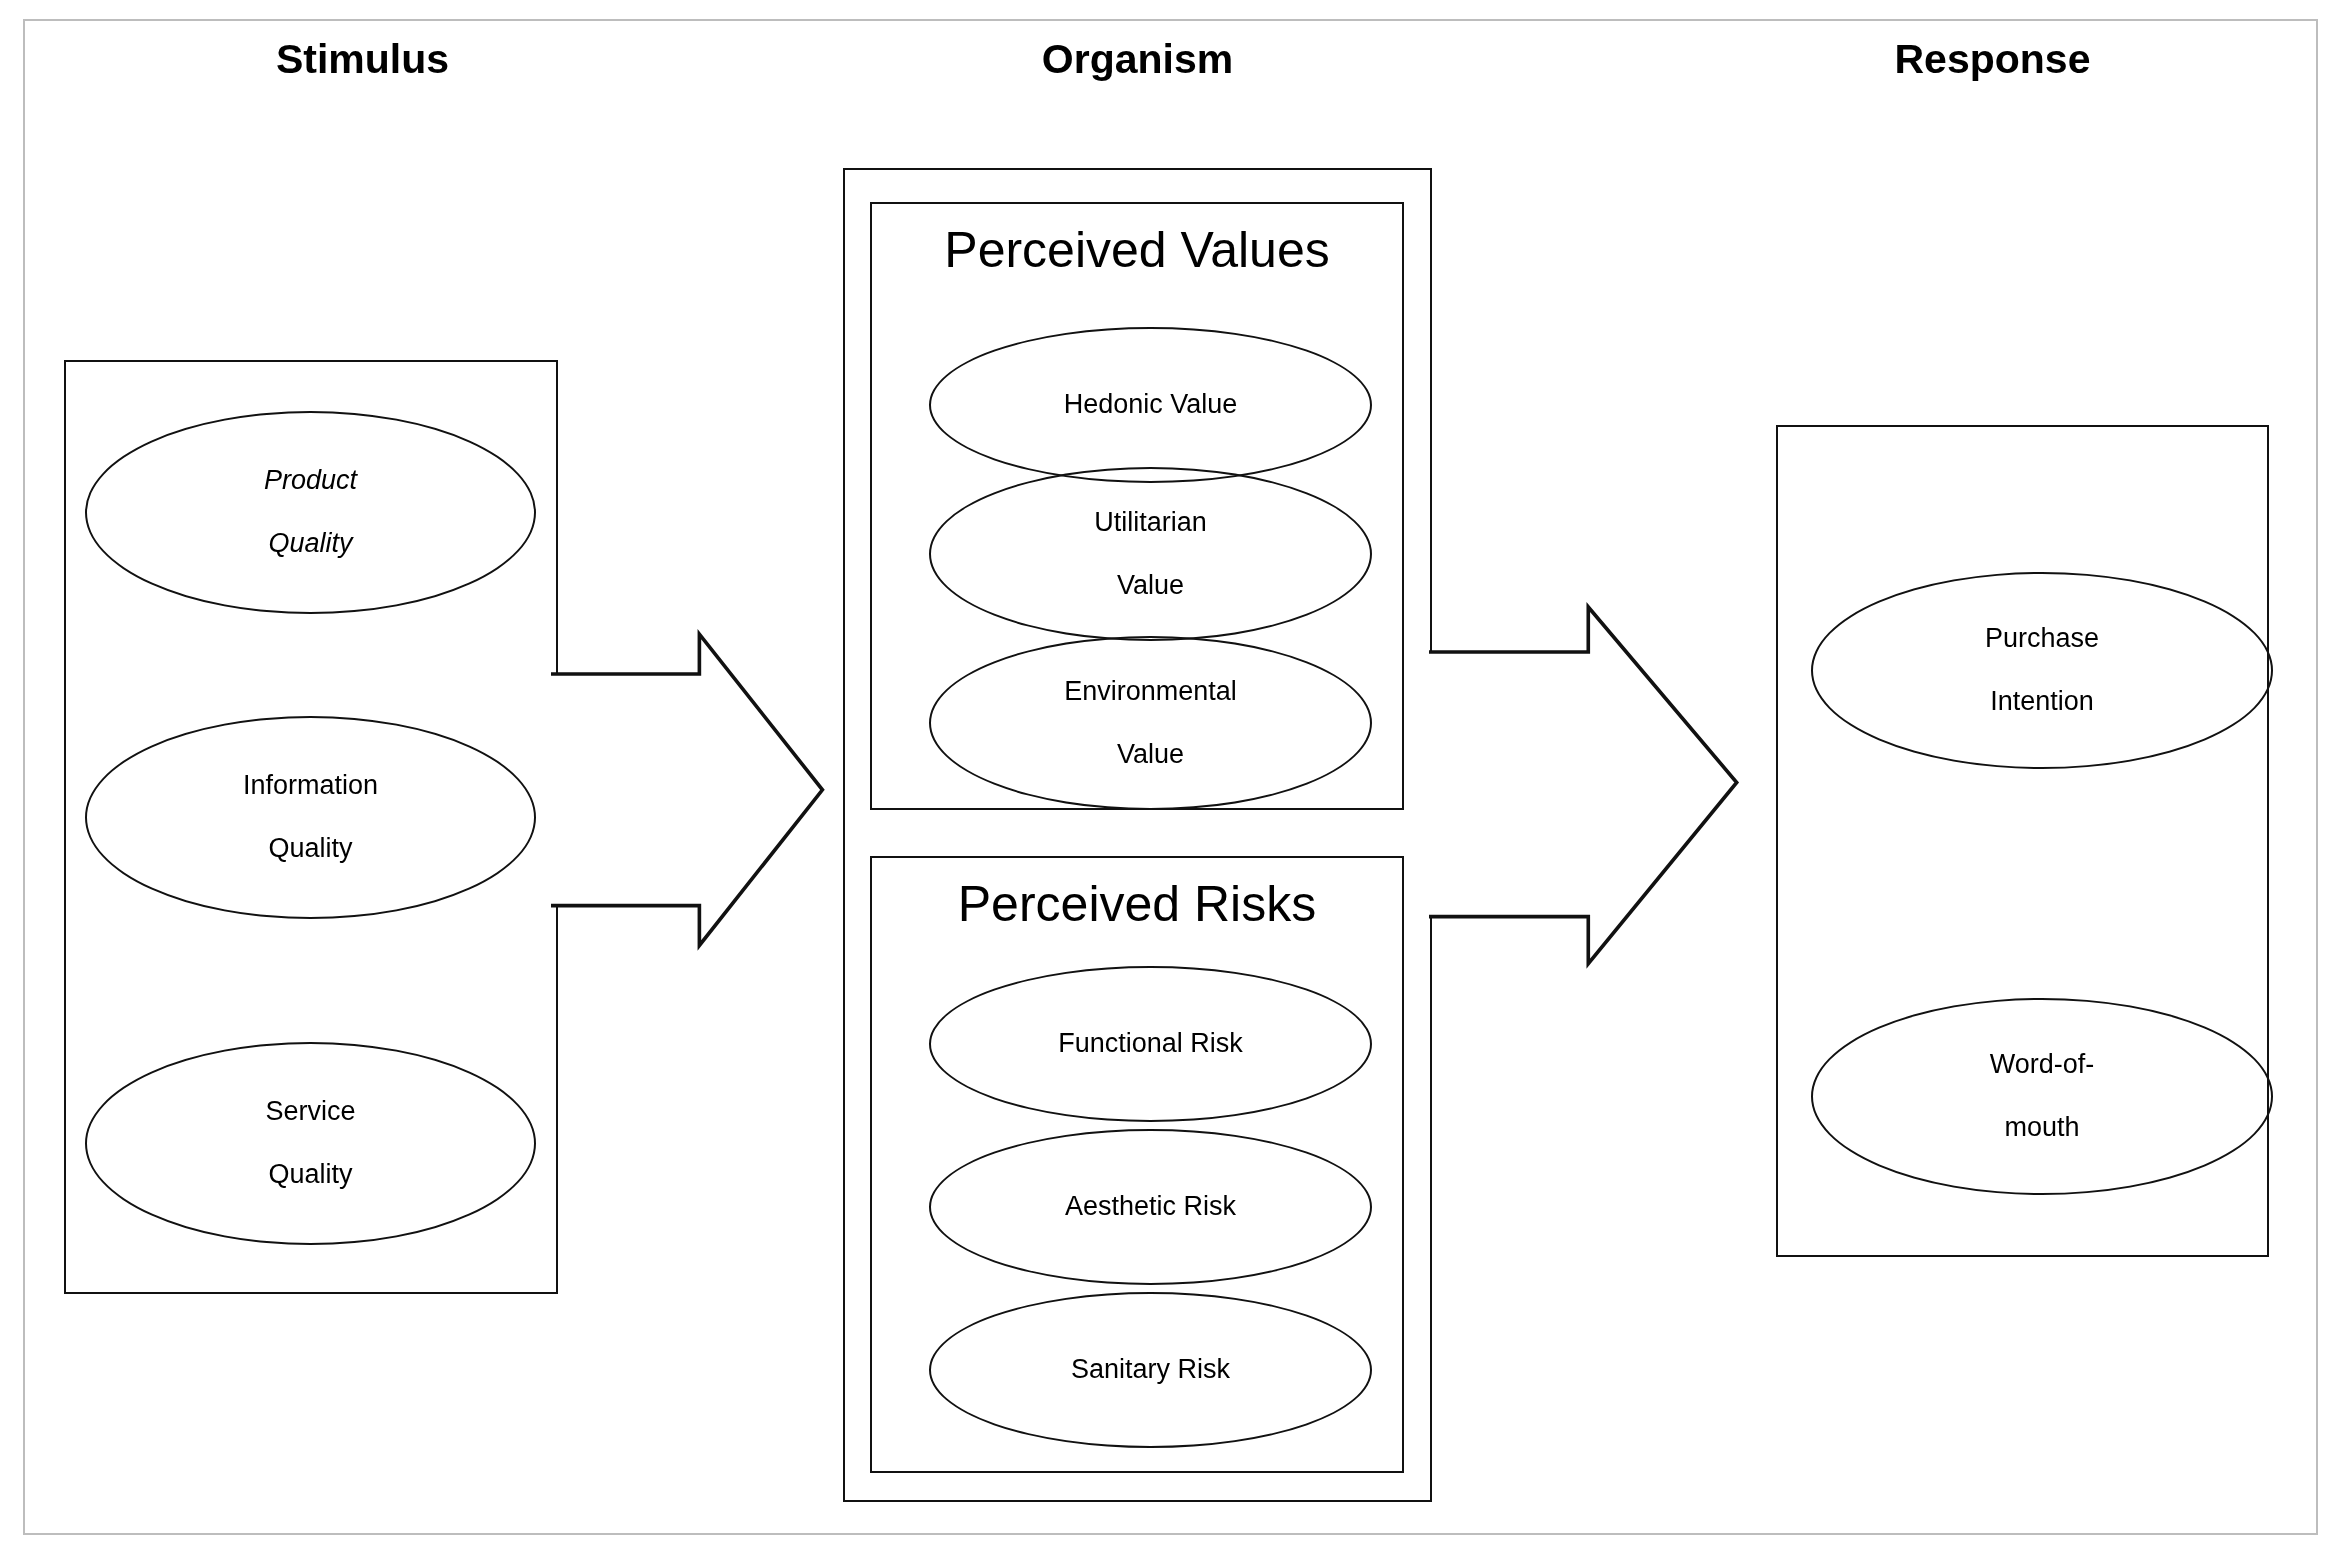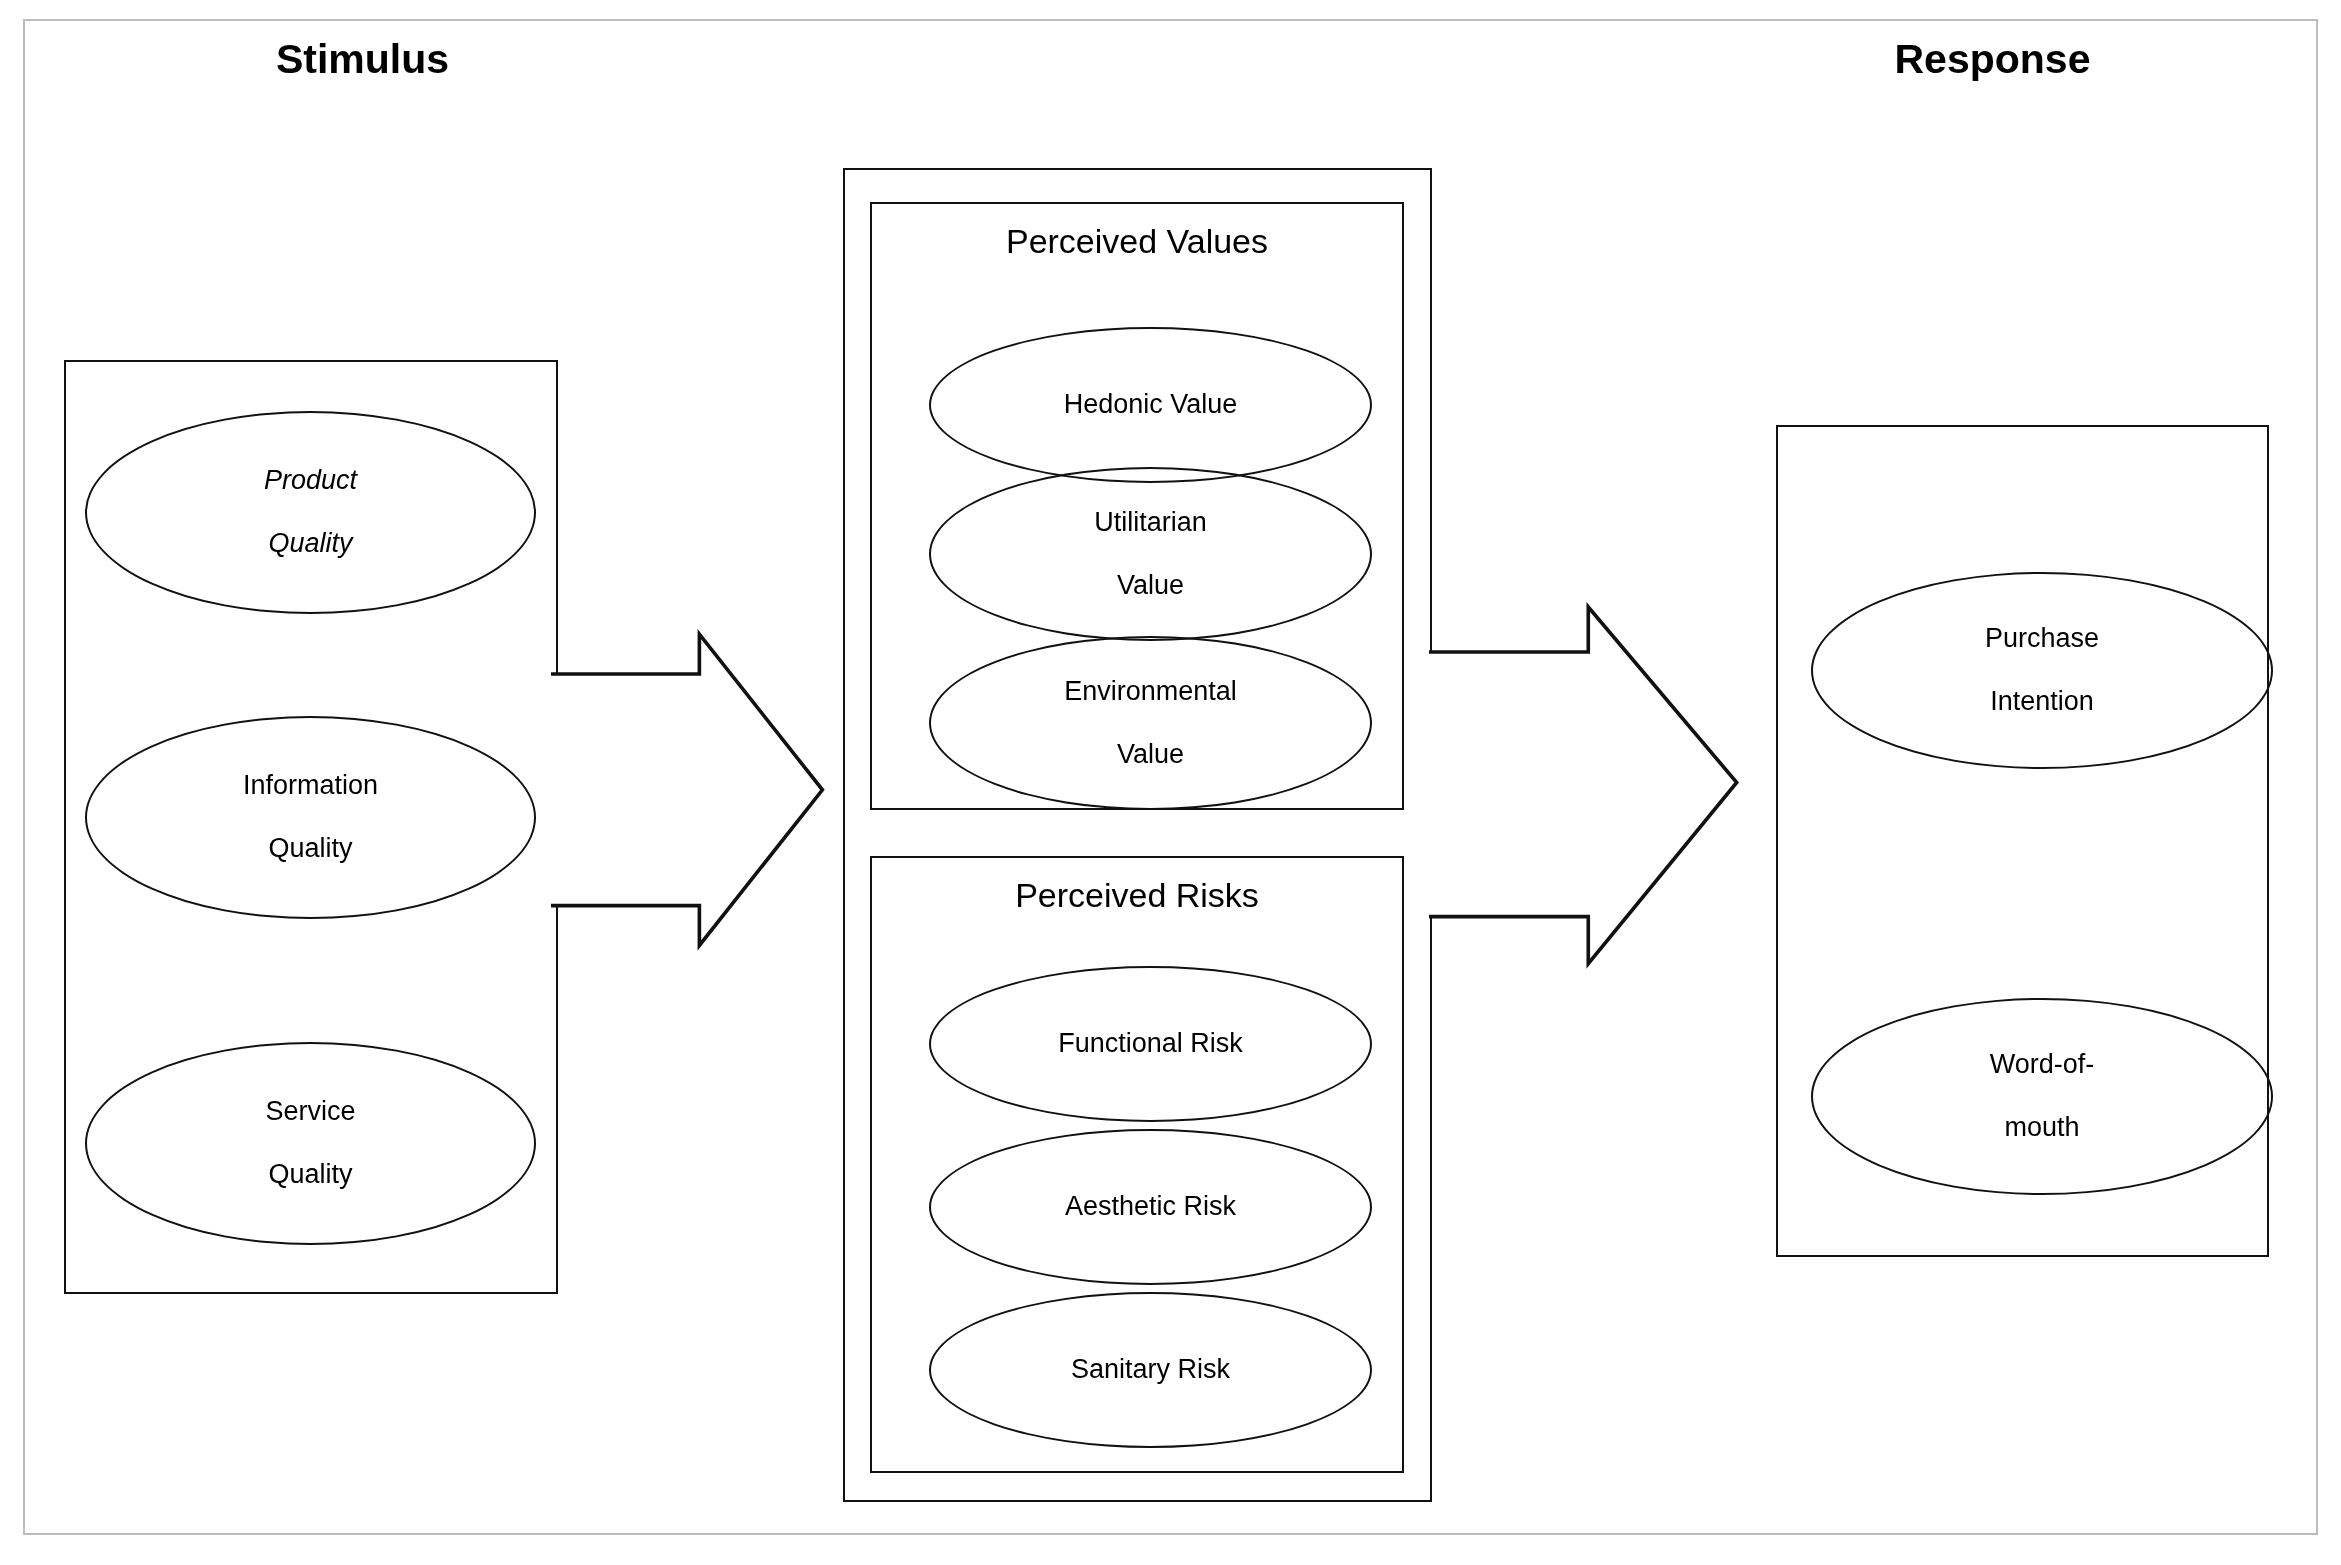--- a/index.html
+++ b/index.html
@@ -55,21 +55,21 @@
   
   #stimulus-box       { left: 64px;   top: 360px;  width: 494px;  height: 934px; }
   #organism-box       { left: 843px; top: 168px;  width: 589px;  height: 1334px; }
   #perceived-values-box { left: 870px; top: 202px; width: 534px;  height: 608px; }
   #perceived-risks-box  { left: 870px; top: 856px; width: 534px; height: 617px; }
   #response-box       { left: 1776px; top: 425px;  width: 493px;  height: 832px; }
 
   
   .group-title {
     position: absolute;
-    font-size: 34px;
+    font-size: 50px;
     line-height: 1.1;
     text-align: center;
     width: 100%;
     left: 0;
     white-space: nowrap;
   }
 
   
   .ellipse {
     position: absolute;
@@ -124,20 +124,21 @@
 </style>
 </head>
 <body>
 
 <div id="figure">
 
   <div class="outer-frame"></div>
 
   <div class="col-header" id="header-stimulus">Stimulus</div>
 
+  <div class="col-header" id="header-organism">Organism</div>
 
   <div class="col-header" id="header-response">Response</div>
 
   <div class="box" id="stimulus-box"></div>
 
   <div class="ellipse" id="ell-product-quality">
     <span>
       <span>Product</span><br>
       <span>Quality</span>
     </span>

